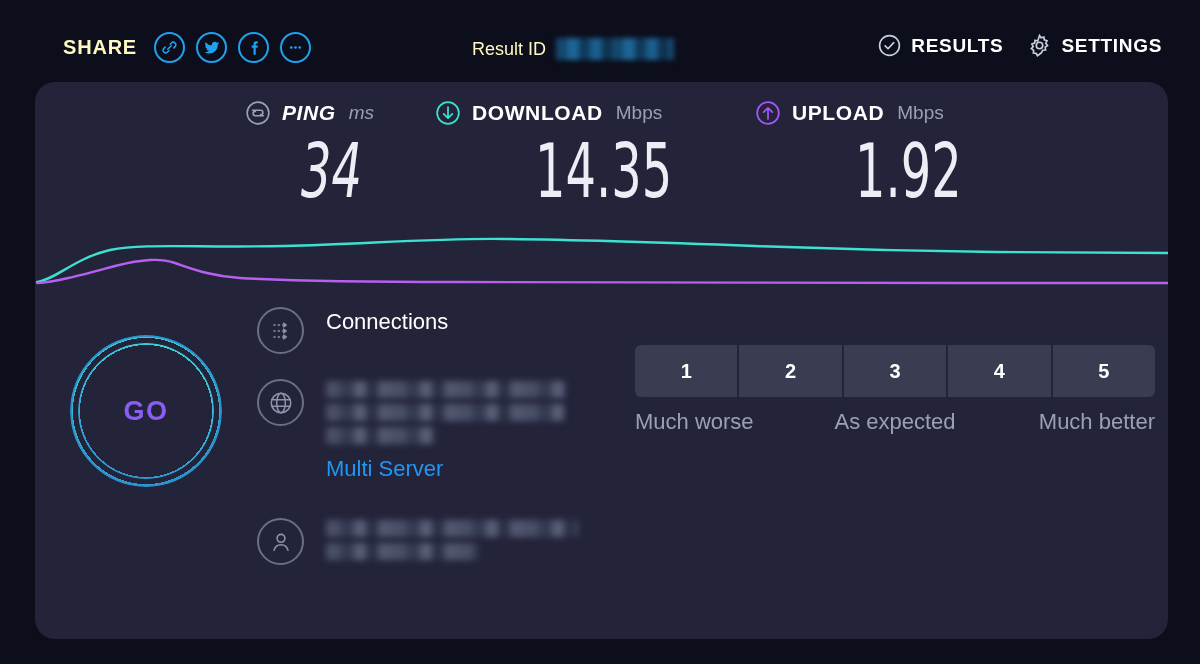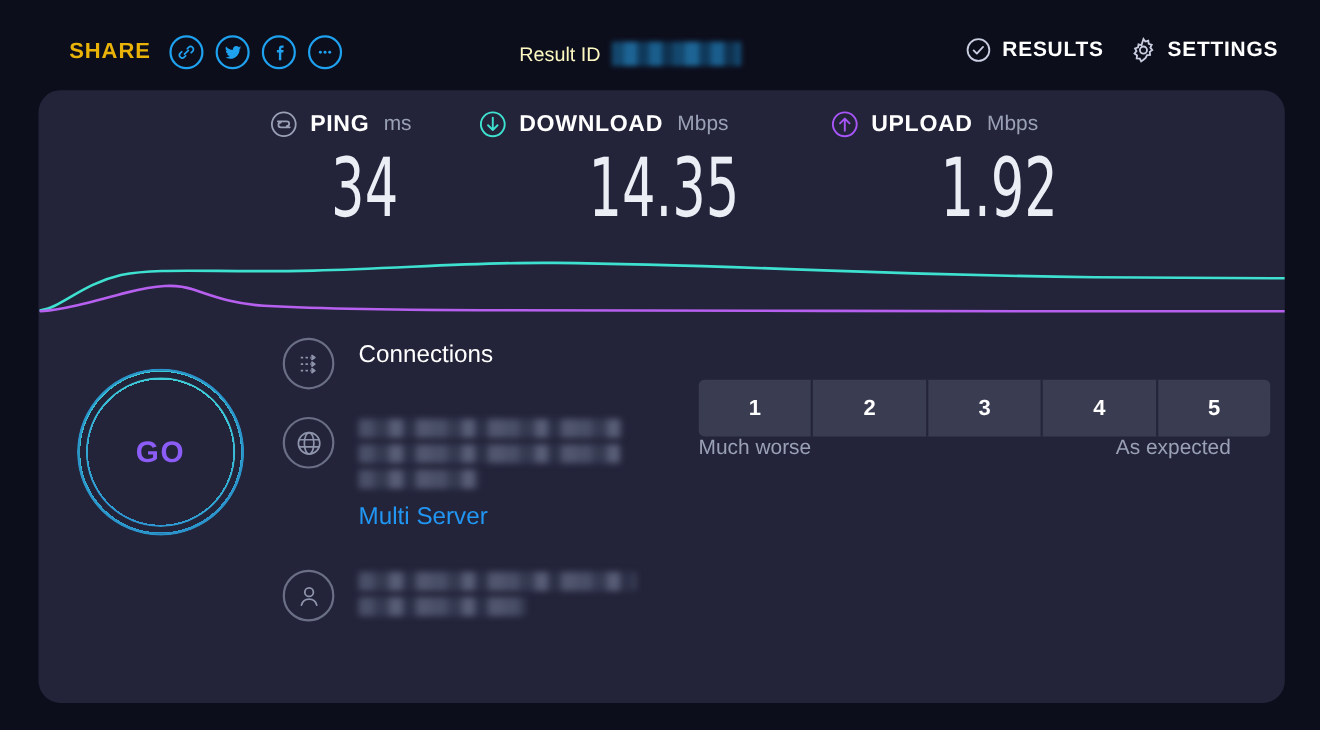--- a/index.html
+++ b/index.html
@@ -15,21 +15,21 @@
   
   .topbar {
     position: absolute; left: 0; top: 0; width: 1200px; height: 82px;
   }
 
   .share-group {
     position: absolute; left: 63px; top: 32px;
     display: flex; align-items: center; gap: 11px;
   }
   .share-label {
-    color: #eab308; font-size: 20px; font-weight: bold; letter-spacing: 0.8px;
+    color: #fef9c3; font-size: 20px; font-weight: bold; letter-spacing: 0.8px;
     margin-right: 6px;
   }
   .share-btn {
     width: 31px; height: 31px; border-radius: 50%;
     border: 2px solid #1ea2f0;
     display: flex; align-items: center; justify-content: center;
     color: #1ea2f0; cursor: pointer;
   }
   .share-btn svg { display: block; }
 
@@ -70,21 +70,21 @@
     background: #23243a; border-radius: 20px;
     overflow: hidden;
   }
 
   
   .metrics {
     position: absolute; left: 0; top: 18px; width: 100%;
     display: flex; justify-content: center; gap: 0px;
   }
   .metric { position: absolute; top: 0; }
-  .metric-ping   { left: 210px; width: 190px; }
+  .metric-ping   { left: 210px; width: 190px; font-style: italic; }
   .metric-down   { left: 400px; width: 320px; }
   .metric-up     { left: 720px; width: 250px; }
 
   .metric-head {
     display: flex; align-items: center; gap: 11px; justify-content: flex-start;
   }
   .metric-icon { width: 26px; height: 26px; flex: none; }
   .metric-name {
     color: #ffffff; font-size: 21px; font-weight: bold; letter-spacing: 0.6px;
   }
@@ -175,22 +175,22 @@
     border-radius: 6px; overflow: hidden;
   }
   .rating-btn {
     flex: 1; height: 52px; background: #3a3d51;
     display: flex; align-items: center; justify-content: center;
     color: #ffffff; font-size: 20px; font-weight: bold;
     border-right: 2px solid #23243a; cursor: pointer;
   }
   .rating-btn:last-child { border-right: none; }
   .rating-labels {
-    display: flex; justify-content: space-between; margin-top: 0;
-    color: #9aa0b5; font-size: 19px;
+    display: flex; justify-content: space-between; margin-top: 12px;
+    color: #9aa0b5; font-size: 22px;
   }
   .rl-left { width: 33%; text-align: left; }
   .rl-mid { width: 34%; text-align: center; }
   .rl-right { width: 33%; text-align: right; }
 </style>
 </head>
 <body>
 
 <div class="app">
 
@@ -380,17 +380,18 @@
         <div class="rating-btn">1</div>
         <div class="rating-btn">2</div>
         <div class="rating-btn">3</div>
         <div class="rating-btn">4</div>
         <div class="rating-btn">5</div>
       </div>
 
       <div class="rating-labels">
         <span class="rl-left">Much worse</span>
         <span class="rl-mid">As expected</span>
+        <span class="rl-right">Much better</span>
       </div>
     </div>
 
   </div>
 </div>
 
 </body></html>

